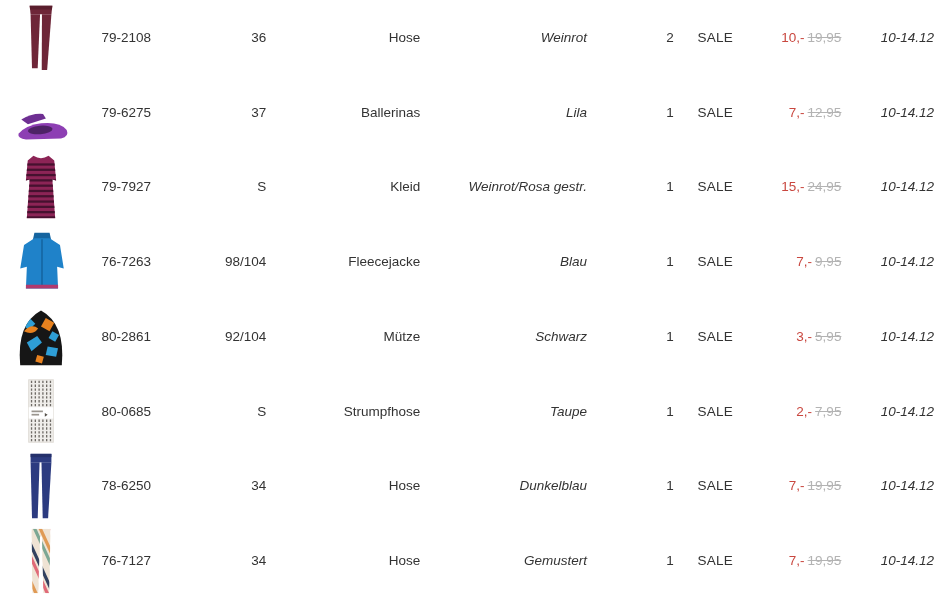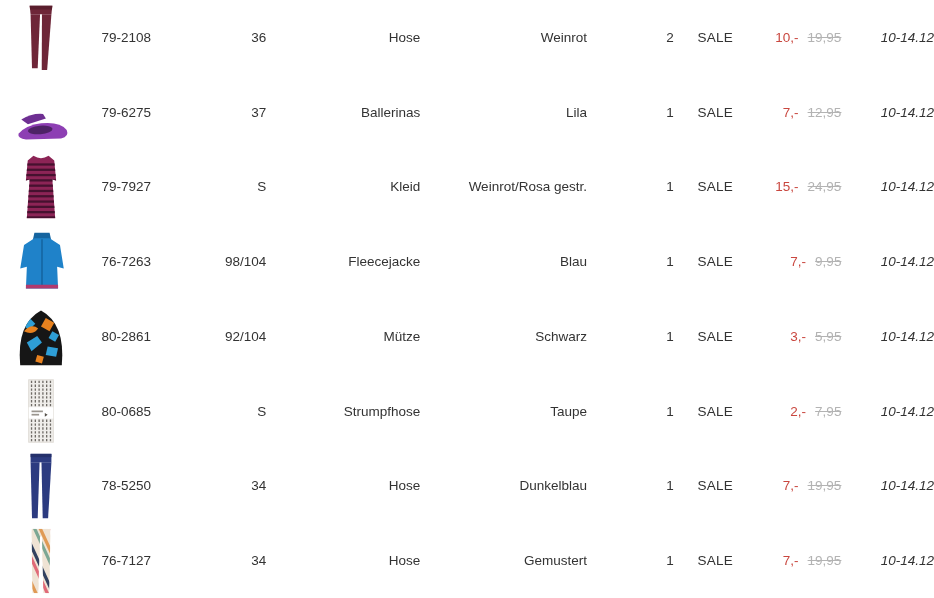--- a/index.html
+++ b/index.html
@@ -8,27 +8,27 @@
        font-size:13.5px;color:#333;}
   .table{width:934px;height:598px;}
   .row{display:flex;align-items:center;height:74.75px;width:934px;cursor:pointer;}
   .cell{white-space:nowrap;text-align:right;}
   .thumb{width:85px;height:74.75px;display:flex;align-items:center;justify-content:flex-start;
          padding:0;text-align:left;}
   .thumb svg{display:block;margin-left:13px;}
   .art{width:70px;}
   .size{width:77px;margin-left:40px;}
   .type{width:158px;}
-  .color{width:171px;}
+  .color{width:171px;font-style:italic;}
   .qty{width:89px;}
   .sale{width:61px;letter-spacing:.3px;}
   .price{width:111px;}
   .date{width:95px;font-style:italic;}
   .sale-price{color:#c9473f;}
-  .old-price{color:#b3b3b3;margin-left:9px;text-decoration:line-through;}
+  .old-price{color:#b3b3b3;margin-left:3px;text-decoration:line-through;}
 </style>
 </head>
 <body>
 
 <main class="table">
   <div class="row">
     <div class="cell thumb">
         <svg width="56" height="70" viewBox="0 0 56 74">
     <path d="M16 4 h24 l-1 9 h-22 z" fill="#6e2638"></path>
     <path d="M17 13 L27 13 L24.5 70 L18.5 70 Z" fill="#6e2638"></path>
@@ -187,21 +187,21 @@
 
   <div class="row">
     <div class="cell thumb">
         <svg width="56" height="70" viewBox="0 0 56 74">
     <path d="M17 3 h22 v9 h-22 z" fill="#2c3b80"></path>
     <path d="M17 12 L26.5 12 L24.5 71 L18.5 71 Z" fill="#2c3b80"></path>
     <path d="M28.5 12 L39 12 L35.5 71 L29.8 71 Z" fill="#2c3b80"></path>
     <path d="M17 3 h22 v3.5 h-22 z" fill="#24306b"></path>
    </svg>
       </div>
-    <div class="cell art">78-5250</div>
+    <div class="cell art">78-6250</div>
     <div class="cell size">34</div>
     <div class="cell type">Hose</div>
     <div class="cell color">Dunkelblau</div>
     <div class="cell qty">1</div>
     <div class="cell sale">SALE</div>
     <div class="cell price">
       <span class="sale-price">7,-</span><del class="old-price">19,95</del>
     </div>
     <div class="cell date">10-14.12</div>
   </div>

